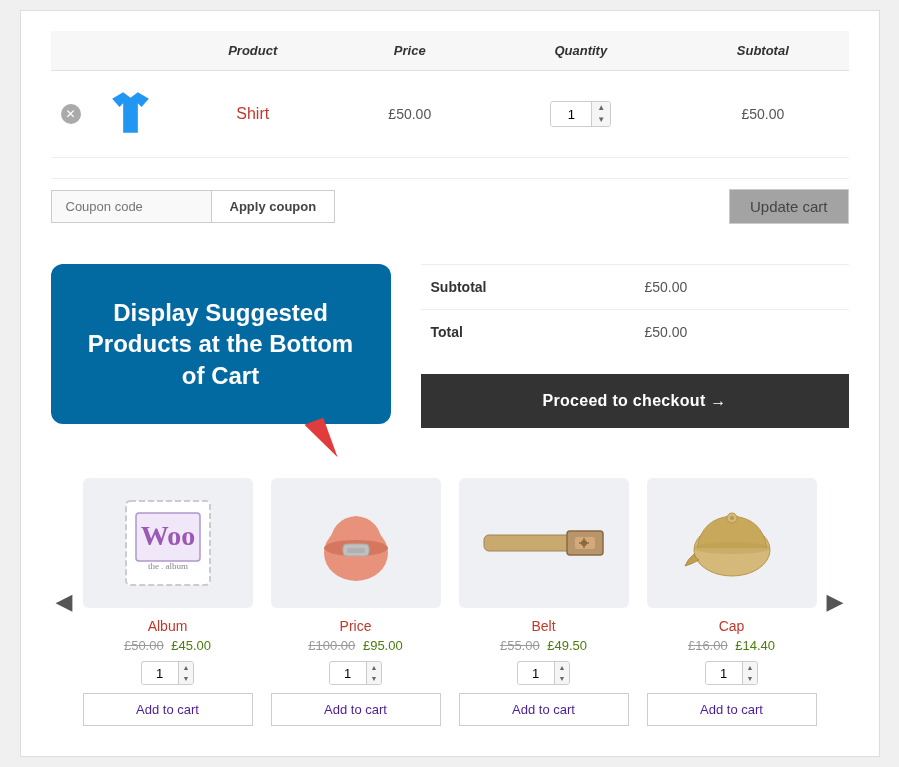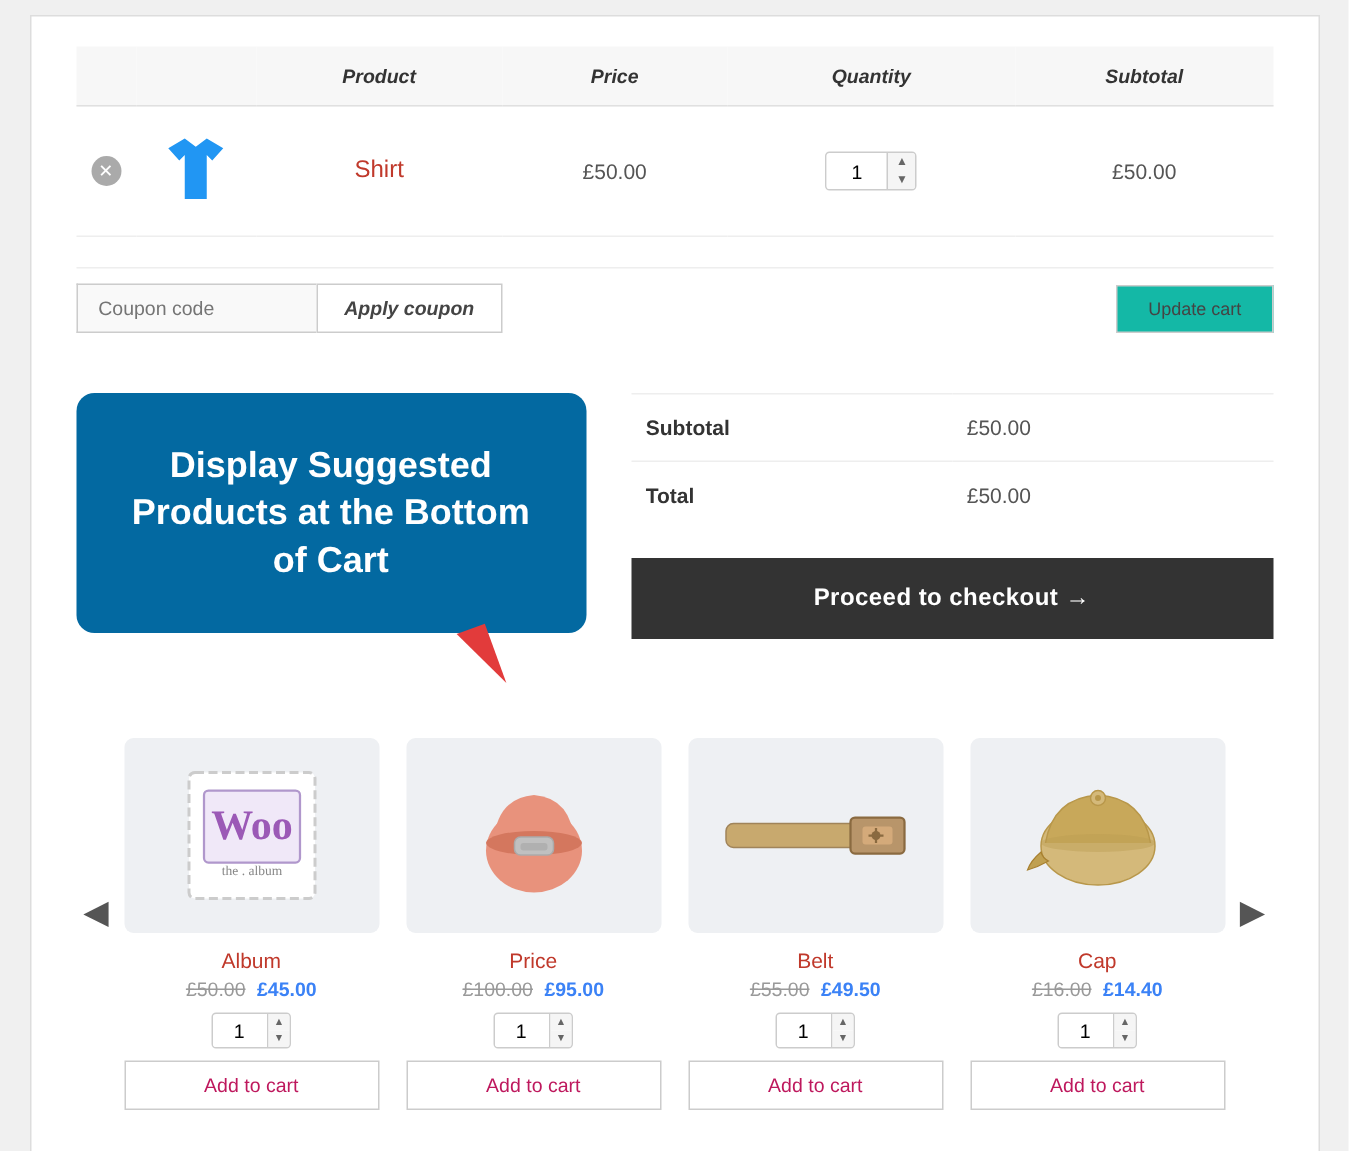--- a/index.html
+++ b/index.html
@@ -122,27 +122,26 @@
       width: 160px;
     }
     .apply-coupon-btn {
       padding: 8px 18px;
       background: #fff;
       border: 1px solid #ccc;
       font-size: 13px;
       font-weight: 600;
       color: #444;
       cursor: pointer;
-      font-style: italic;
     }
     .update-cart-btn {
       padding: 8px 20px;
-      background: #14b8a6;
+      background: #a3a3a3;
       border: 1px solid #ccc;
-      font-size: 12px;
+      font-size: 15px;
       color: #444;
       cursor: pointer;
     }
 
     
     .bottom-section {
       display: flex;
       gap: 30px;
       margin-bottom: 30px;
       align-items: flex-start;
@@ -242,42 +241,41 @@
       background: #eef0f3;
       border-radius: 6px;
       width: 170px;
       height: 130px;
       display: flex;
       align-items: center;
       justify-content: center;
       margin-bottom: 10px;
       font-size: 60px;
       overflow: hidden;
-      margin-top: 16px;
     }
     .product-card .product-name-link {
       color: #c0392b;
       text-decoration: none;
       font-size: 14px;
       display: block;
       margin-bottom: 4px;
     }
     .price-row {
       font-size: 13px;
       color: #555;
       margin-bottom: 8px;
     }
     .old-price {
       color: #999;
       text-decoration: line-through;
       margin-right: 4px;
     }
     .new-price {
-      color: #3b82f6;
-      font-weight: 700;
+      color: #4d7c0f;
+      font-weight: 400;
     }
     .prod-qty-wrap {
       display: inline-flex;
       align-items: center;
       border: 1px solid #ccc;
       border-radius: 3px;
       overflow: hidden;
       margin-bottom: 8px;
     }
     .prod-qty-input {
@@ -302,21 +300,21 @@
       line-height: 1;
       color: #666;
     }
     .add-to-cart-btn {
       display: block;
       width: 100%;
       padding: 8px 0;
       border: 1px solid #ccc;
       background: #fff;
       font-size: 13px;
-      color: #be185d;
+      color: #4c1d95;
       cursor: pointer;
     }
 
     .slider-arrow {
       position: absolute;
       top: 50%;
       transform: translateY(-50%);
       background: none;
       border: none;
       font-size: 22px;

